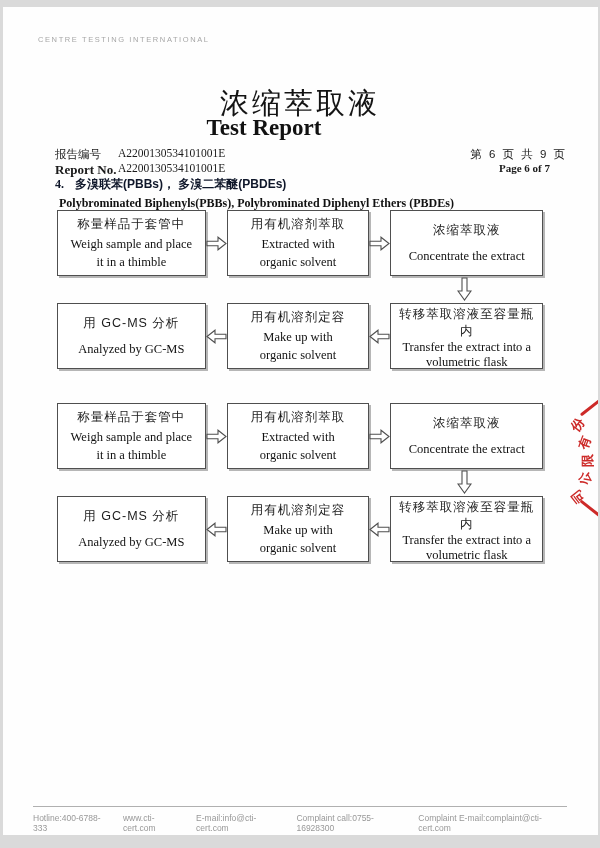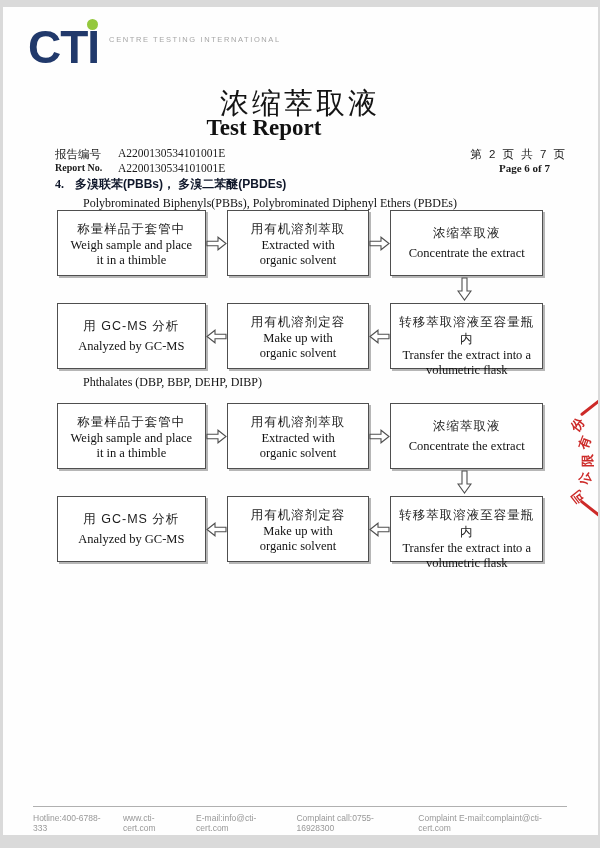--- a/index.html
+++ b/index.html
@@ -18,43 +18,43 @@
   .logo-dot { position:absolute; right:1px; top:-7px; width:11px; height:11px; border-radius:50%; background:#94c83d; }
   .logo-right { margin-left:10px; margin-top:6px; }
   .logo-cn { font-size:27px; color:#9c9c9c; letter-spacing:5px; line-height:1.05; white-space:nowrap; }
   .logo-sub { font-size:7.5px; color:#a6a6a6; letter-spacing:1.6px; margin-top:3px; white-space:nowrap; }
 
   .title-zh { position:absolute; left:0; top:84px; width:600px; text-align:center; font-size:29px; color:#141414; letter-spacing:3px; }
   .title-en { position:absolute; left:0; top:115px; width:528px; text-align:center; font-size:23px; font-weight:700; font-family:"Liberation Serif", serif; color:#111; }
 
   
   .meta-label-zh { position:absolute; left:55px; top:147px; font-size:11.5px; font-weight:400; color:#1a1a1a; }
-  .meta-label-en { position:absolute; left:55px; top:162px; font-size:10px; font-weight:700; font-family:"Liberation Serif", serif; color:#1a1a1a; }
+  .meta-label-en { position:absolute; left:55px; top:162px; font-size:13px; font-weight:700; font-family:"Liberation Serif", serif; color:#1a1a1a; }
   .meta-no-1 { position:absolute; left:118px; top:147px; font-size:11.5px; font-family:"Liberation Serif", serif; color:#1a1a1a; }
   .meta-no-2 { position:absolute; left:118px; top:162px; font-size:11.5px; font-family:"Liberation Serif", serif; color:#1a1a1a; }
   .meta-page-zh { position:absolute; right:33px; top:147px; font-size:11.5px; color:#1a1a1a; letter-spacing:2px; }
   .meta-page-en { position:absolute; right:50px; top:162px; font-size:11px; font-weight:700; font-family:"Liberation Serif", serif; color:#1a1a1a; }
 
   
   .sec-head { position:absolute; left:55px; width:500px; }
   .sec-head .zh { font-size:12px; font-weight:700; color:#0f172a; }
   .sec-head .zh .num { display:inline-block; width:20px; font-family:"Liberation Serif", serif; }
-  .sec-head .en { font-size:12px; font-weight:400; font-family:"Liberation Serif", serif; color:#111; margin-top:3px; margin-left:28px; }
+  .sec-head .en { font-size:12px; font-weight:700; font-family:"Liberation Serif", serif; color:#111; margin-top:3px; margin-left:4px; }
   .sec-4 { top:176px; }
   .sec-5 { top:372px; }
 
   
   .flow { position:absolute; left:57px; width:486px; }
   .flow-1 { top:210px; }
   .flow-2 { top:403px; }
   .flow-row { display:flex; justify-content:space-between; align-items:center; height:66px; }
   .fbox { height:66px; border:1px solid #4f4f4f; background:#fff;
           box-shadow:2px 2px 0 rgba(110,110,110,0.5);
           display:flex; flex-direction:column; justify-content:space-evenly; align-items:center;
-          text-align:center; padding:10px 2px; }
+          text-align:center; padding:2px 2px; }
   .w1 { width:152px; } .w2 { width:146px; } .w3 { width:156px; }
   .fbox .zh { font-size:12.5px; color:#1c1c1c; letter-spacing:1px; }
   .fbox .en { font-size:12.5px; font-family:"Liberation Serif", serif; color:#111; }
   .arrow-h { flex:none; }
   .down-row { position:relative; height:27px; }
   .down-row svg { position:absolute; left:400px; top:1px; }
 
   
   .stamp { position:absolute; left:556px; top:393px; width:44px; height:130px; z-index:2; }
   .seal-char { position:absolute; width:15px; height:15px; font-size:13px; font-weight:700; color:#cd2a28; line-height:15px; text-align:center; }
@@ -70,37 +70,33 @@
   
   .footer-line { position:absolute; left:33px; right:33px; top:806px; border-top:1.5px solid #b0b0b0; }
   .footer { position:absolute; left:33px; right:33px; top:813px; display:flex; justify-content:space-between; font-size:8.5px; color:#989898;gap:12px; }
 </style>
 </head>
 <body>
 
 <div class="page">
 
   <div class="logo">
-    <div class="logo-cti">
-      <span>CTI</span>
-      <span class="logo-dot"></span>
-    </div>
     <div class="logo-right">
       <div class="logo-sub">CENTRE TESTING INTERNATIONAL</div>
     </div>
   </div>
 
   <div class="title-zh">浓缩萃取液</div>
   <div class="title-en">Test Report</div>
 
   <div class="meta-label-zh">报告编号</div>
   <div class="meta-label-en">Report No.</div>
   <div class="meta-no-1">A2200130534101001E</div>
   <div class="meta-no-2">A2200130534101001E</div>
-  <div class="meta-page-zh">第 2 页  共 7 页</div>
+  <div class="meta-page-zh">第 6 页  共 9 页</div>
   <div class="meta-page-en">Page 6 of 7</div>
 
   <div class="sec-head sec-4">
     <div class="zh">
       <span class="num">4.</span><span>多溴联苯(PBBs)， 多溴二苯醚(PBDEs)</span>
     </div>
     <div class="en">Polybrominated Biphenyls(PBBs), Polybrominated Diphenyl Ethers (PBDEs)</div>
   </div>
 
   <div class="flow flow-1">
@@ -149,21 +145,20 @@
         </svg>
       <div class="fbox w3">
         <div class="zh">转移萃取溶液至容量瓶内</div>
         <div class="en">Transfer the extract into a</div>
         <div class="en">volumetric flask</div>
       </div>
     </div>
   </div>
 
   <div class="sec-head sec-5">
-    <div class="en">Phthalates (DBP, BBP, DEHP, DIBP)</div>
   </div>
 
   <div class="flow flow-2">
     <div class="flow-row">
       <div class="fbox w1">
         <div class="zh">称量样品于套管中</div>
         <div class="en">Weigh sample and place</div>
         <div class="en">it in a thimble</div>
       </div>
       <svg class="arrow-h" width="21" height="15" viewBox="0 0 21 15">

